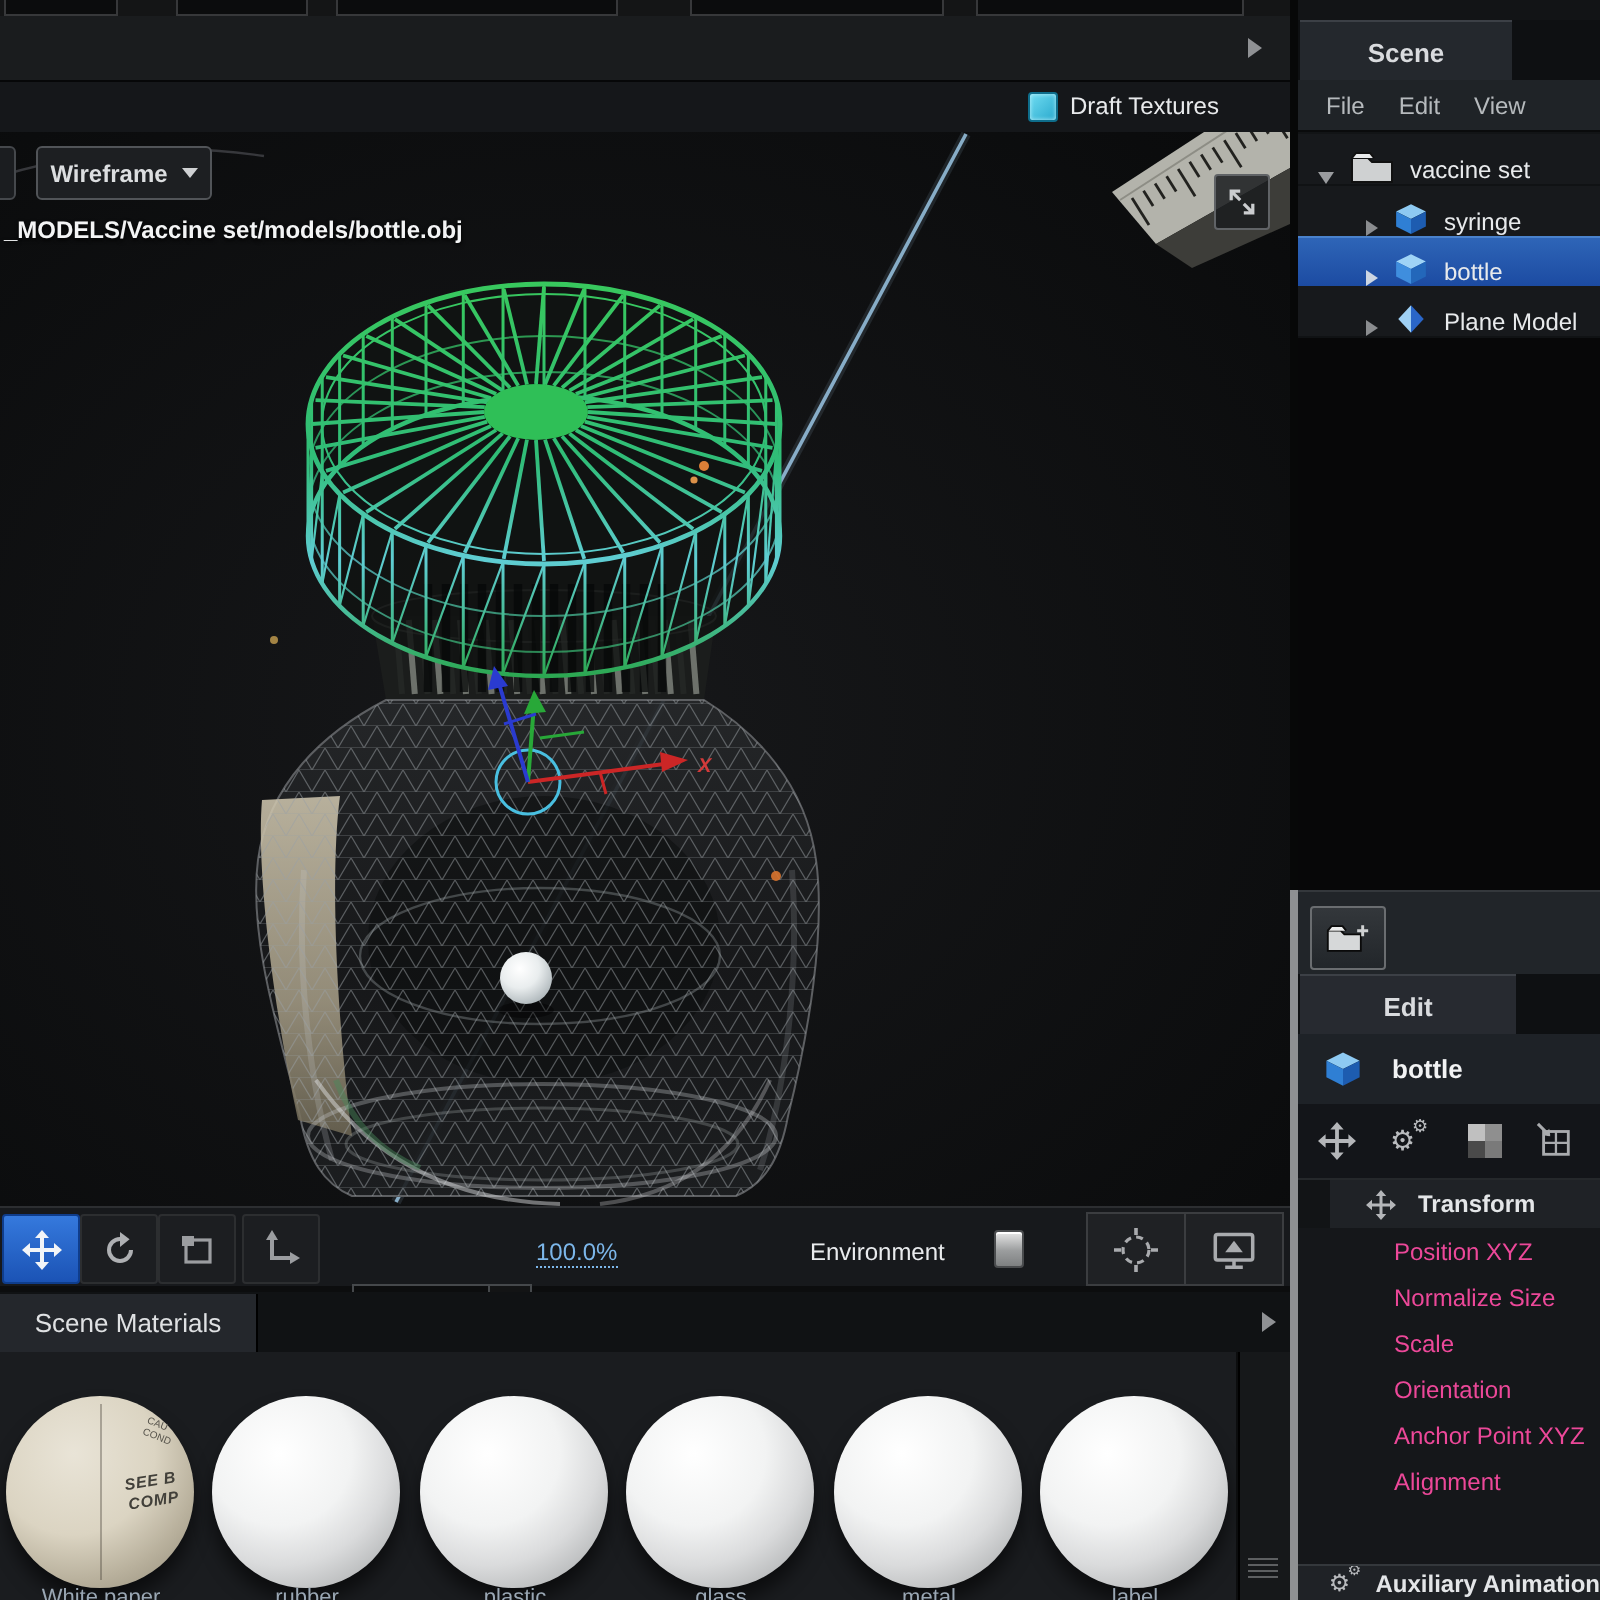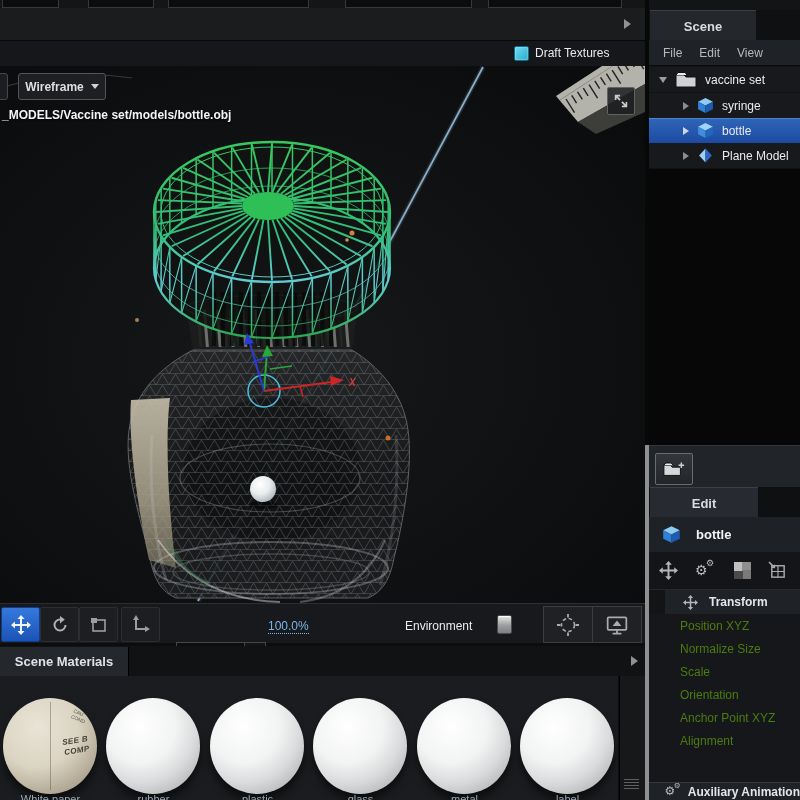--- a/index.html
+++ b/index.html
@@ -36,21 +36,21 @@
   .dd-caret{width:20px;height:100%;border-left:1px solid #45484b;display:flex;align-items:center;justify-content:center;background:#131415;}
   .zoom-link{left:268px;top:15px;font-size:12px;color:#7cb6e9;border-bottom:1px dotted #7cb6e9;}
   .env-label{left:405px;top:15px;width:62px;text-align:right;font-size:12px;color:#e9ebed;}
   .env-toggle{left:497px;top:11px;width:13px;height:17px;background:linear-gradient(#e8e8e8,#9b9d9e 55%,#7e8081);
               border:1px solid #4a4c4e;border-radius:2px;box-shadow:inset 0 1px 0 #fff;}
   .right-tool{position:absolute;top:2px;width:48px;height:35px;background:#1f2124;border:1px solid #3b3d40;
               display:flex;align-items:center;justify-content:center;}
   
   .mat-header{left:0;top:646px;width:645px;height:30px;background:#101214;}
   .mat-tab{position:absolute;left:0;top:1px;width:128px;height:29px;background:#24272c;border-right:1px solid #000;
-           display:flex;align-items:center;justify-content:center;color:#dfe1e3;font-size:13px;font-weight:bold;}
+           display:flex;align-items:center;justify-content:center;color:#dfe1e3;font-size:13px;font-weight:normal;}
   .mat-area{left:0;top:676px;width:618px;height:124px;background:#1a1c1f;overflow:hidden;}
   .mat-item{position:absolute;top:0;width:95px;height:130px;}
   .sphere{position:absolute;left:0;top:22px;width:94px;height:96px;border-radius:50%;
           background:radial-gradient(circle at 36% 30%,#ffffff,#f2f3f3 40%,#dadbdc 62%,#b8babb 82%,#9da0a1 100%);
           box-shadow:0 7px 9px rgba(0,0,0,.55);}
   .sphere.paper{background:radial-gradient(circle at 36% 30%,#e9e4d7,#dbd4c2 45%,#b9b19d 70%,#8f8875 100%);}
   .seam{position:absolute;left:47px;top:4px;width:1px;height:88px;background:rgba(60,55,45,.35);}
   .tex-text{position:absolute;right:8px;top:38px;color:#42403a;font-size:8px;font-weight:bold;font-style:italic;
             transform:rotate(-9deg);line-height:10px;text-align:right;letter-spacing:.4px;}
   .tex-text2{position:absolute;right:10px;top:12px;color:#55524a;font-size:5px;transform:rotate(22deg);line-height:6px;}
@@ -62,37 +62,37 @@
   .gap-col{left:645px;top:0;width:4px;height:445px;background:#070808;}
   
   #rpanel{left:649px;top:0;width:151px;height:800px;background:#121416;}
   .rp{position:absolute;left:0;width:151px;}
   .tabbar{background:#0e1012;height:30px;}
   .panel-tab{position:absolute;left:1px;top:0;height:30px;width:106px;background:#24282d;border-top:1px solid #3c4046;
              display:flex;align-items:center;justify-content:center;color:#d9dbde;font-size:13px;font-weight:bold;}
   .menu-row{background:#1f2327;height:26px;border-bottom:1px solid #0a0b0c;color:#b6babd;font-size:12px;
             display:flex;align-items:center;gap:17px;padding-left:14px;box-sizing:border-box;}
   .menu-item{cursor:default;}
-  .tree-row{height:25px;background:#17191c;border-bottom:1px solid #101214;display:flex;align-items:center;color:#e8eaec;font-size:12px;}
+  .tree-row{height:25px;background:#17191c;border-bottom:1px solid #101214;display:flex;align-items:flex-end;color:#e8eaec;font-size:12px;}
   .tree-row.sel{background:linear-gradient(#2f66b8,#1c4ba2);box-shadow:inset 0 1px 0 #4a82cc;}
   .tw{display:inline-block;}
   .exp{width:0;height:0;margin-left:4px;}
   .exp.right{border-left:6px solid #8a8c8f;border-top:4px solid transparent;border-bottom:4px solid transparent;}
   .exp.down{border-top:6px solid #9a9c9f;border-left:4px solid transparent;border-right:4px solid transparent;}
   .tree-empty{background:#070708;}
   .folder-row{background:#212529;border-top:1px solid #34383c;}
   .folder-btn{position:absolute;left:6px;top:7px;width:36px;height:30px;background:linear-gradient(#33373b,#22262a);
               border:1px solid #6a6d70;border-radius:2px;display:flex;align-items:center;justify-content:center;}
   .obj-row{background:#1e2227;height:35px;display:flex;align-items:center;border-bottom:1px solid #0b0c0d;}
   .obj-name{color:#f2f3f4;font-size:13px;font-weight:bold;margin-left:15px;}
   .icons-row{background:#131519;height:38px;display:flex;align-items:center;gap:17px;padding-left:10px;box-sizing:border-box;border-bottom:1px solid #25282b;}
   .checker{width:17px;height:17px;background:conic-gradient(from 0deg at 50% 50%,#8f8f8f 0 25%,#7a7a7a 0 50%,#4a4a4a 0 75%,#c0c0c0 0);}
   .sec-head{background:#1f2226;height:24px;display:flex;align-items:center;border-bottom:1px solid #0a0b0c;color:#e4e6e8;font-size:12px;font-weight:bold;}
   .tr-items{background:#15171a;}
-  .tr-item{height:23px;display:flex;align-items:center;padding-left:31px;color:#4d7c0f;font-size:12px;}
+  .tr-item{height:23px;display:flex;align-items:center;padding-left:48px;color:#ec4899;font-size:12px;}
   .gears{position:relative;width:22px;height:18px;color:#b9bbbe;}
   .gears .g1{position:absolute;left:0;top:1px;font-size:14px;line-height:14px;}
   .gears .g2{position:absolute;left:11px;top:-3px;font-size:9px;line-height:9px;}
   svg text{font-family:"Liberation Sans","DejaVu Sans",sans-serif;}
 </style>
 </head>
 <body>
 
 <div id="stage">
 

